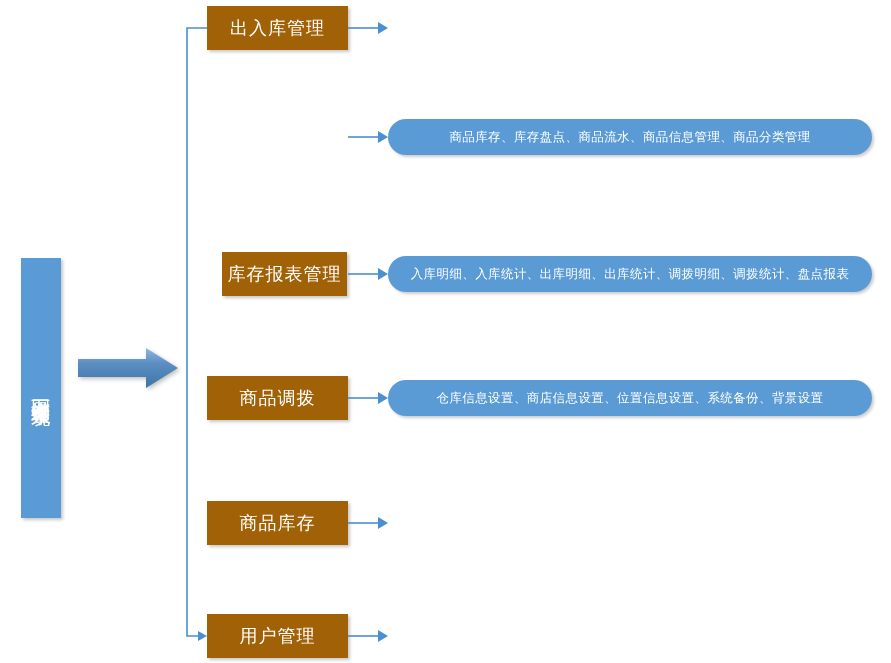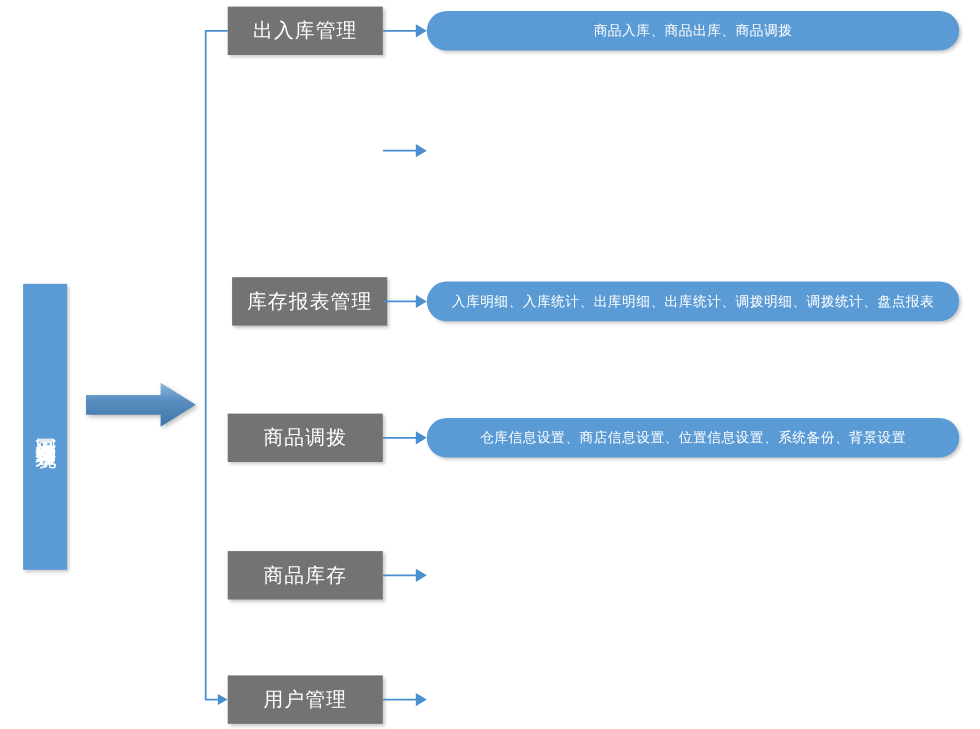--- a/index.html
+++ b/index.html
@@ -67,34 +67,34 @@
     left: 0;
     width: 891px;
     height: 44px;
   }
   .node-box {
     position: absolute;
     left: 207px;
     top: 0;
     width: 141px;
     height: 44px;
-    background: #737373;
+    background: #a16207;
     box-shadow: 2px 2px 3px rgba(0,0,0,0.22);
     display: flex;
     align-items: center;
     justify-content: center;
     color: #ffffff;
     font-size: 18px;
     letter-spacing: 1px;
     white-space: nowrap;
     box-sizing: border-box;
   }
   .node-box.wide {
-    left: 211px;
-    width: 141px;
+    left: 222px;
+    width: 125px;
   }
   .connector {
     position: absolute;
     left: 348px;
     top: 0;
     width: 40px;
     height: 44px;
   }
   .detail-pill {
     position: absolute;
@@ -141,28 +141,28 @@
 
     <polygon points="18,631 27,636 18,641" fill="#4a8fd0"></polygon>
   </svg>
 
   <div class="row" style="top:6px;">
     <div class="node-box">出入库管理</div>
     <svg class="connector" viewBox="0 0 40 44" xmlns="http://www.w3.org/2000/svg">
       <line x1="0" y1="22" x2="31" y2="22" stroke="#4a8fd0" stroke-width="1.6"></line>
       <polygon points="30,16 40,22 30,28" fill="#4a8fd0"></polygon>
     </svg>
-    <div class="detail-pill">商品入库、商品出库、商品调拨</div>
   </div>
 
   <div class="row" style="top:115px;">
     <svg class="connector" viewBox="0 0 40 44" xmlns="http://www.w3.org/2000/svg">
       <line x1="0" y1="22" x2="31" y2="22" stroke="#4a8fd0" stroke-width="1.6"></line>
       <polygon points="30,16 40,22 30,28" fill="#4a8fd0"></polygon>
     </svg>
+    <div class="detail-pill">商品库存、库存盘点、商品流水、商品信息管理、商品分类管理</div>
   </div>
 
   <div class="row" style="top:252px;">
     <div class="node-box wide">库存报表管理</div>
     <svg class="connector" viewBox="0 0 40 44" xmlns="http://www.w3.org/2000/svg">
       <line x1="0" y1="22" x2="31" y2="22" stroke="#4a8fd0" stroke-width="1.6"></line>
       <polygon points="30,16 40,22 30,28" fill="#4a8fd0"></polygon>
     </svg>
     <div class="detail-pill">入库明细、入库统计、出库明细、出库统计、调拨明细、调拨统计、盘点报表</div>
   </div>

